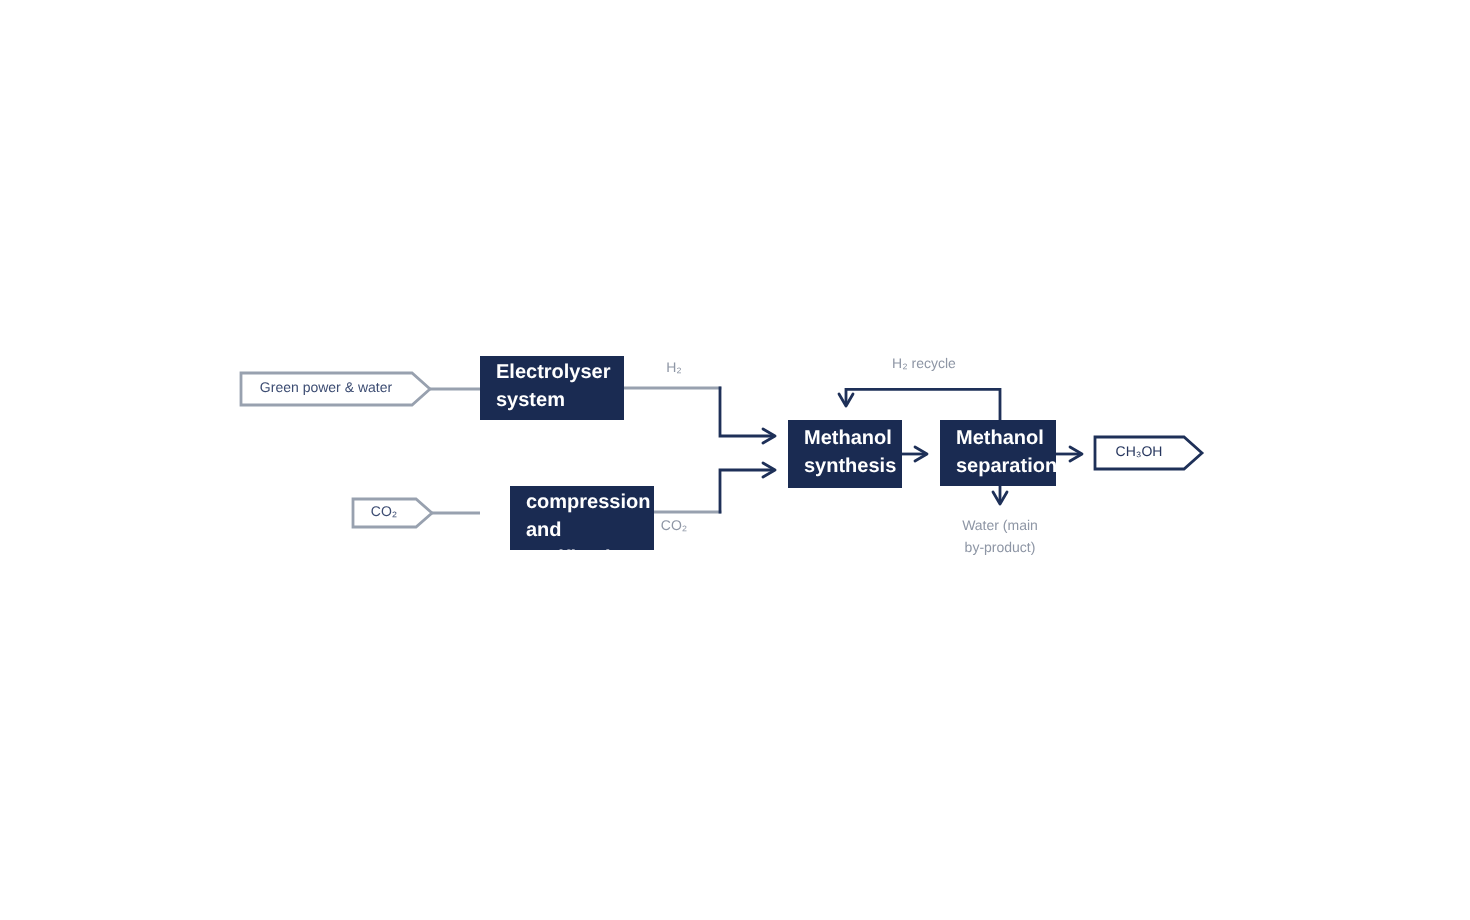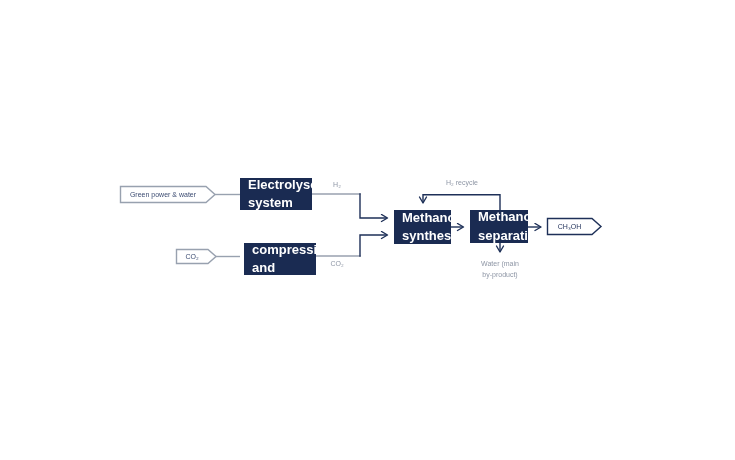--- a/index.html
+++ b/index.html
@@ -1,21 +1,21 @@
 <!DOCTYPE html>
 <html><head>
 <meta charset="utf-8">
 <style>
   html,body{margin:0;padding:0;background:#ffffff;}
   body{font-family:"Liberation Sans","DejaVu Sans",sans-serif;}
   #stage{position:relative;width:735px;height:460px;background:#ffffff;overflow:hidden;}
   #flow-svg{position:absolute;left:0;top:0;width:735px;height:460px;}
   .pbox{
     position:absolute;background:#1a2b52;color:#ffffff;
-    font-size:13px;font-weight:bold;line-height:1.4;
+    font-size:10px;font-weight:bold;line-height:1.4;
     display:flex;align-items:center;box-sizing:border-box;
     padding-left:8px;white-space:pre-line;
   }
   .io-label{
     position:absolute;display:flex;align-items:center;justify-content:center;
     font-size:7px;color:#3c4c72;text-align:center;line-height:1.1;
   }
   .stream-label{
     position:absolute;font-size:7px;color:#8e96a5;text-align:center;
     white-space:pre-line;line-height:1.5;
@@ -48,21 +48,21 @@
     <path d="M360,256.7 V235 H387" fill="none" stroke="#1e3058" stroke-width="1.4" marker-end="url(#arrow)"></path>
     <path d="M451,227 H463" fill="none" stroke="#1e3058" stroke-width="1.4" marker-end="url(#arrow)"></path>
     <path d="M528,227 H540.5" fill="none" stroke="#1e3058" stroke-width="1.4" marker-end="url(#arrow)"></path>
     <path d="M500,210 V194.7 H423 V202.5" fill="none" stroke="#1e3058" stroke-width="1.4" marker-end="url(#arrow)"></path>
     <path d="M500,243 V251.5" fill="none" stroke="#1e3058" stroke-width="1.4" marker-end="url(#arrow)"></path>
   </svg>
 
   <div class="pbox" style="left:240px;top:178px;width:72px;height:32px;">Electrolyser
 system</div>
 
-  <div class="pbox" style="left:244px;top:243px;width:72px;height:32px;">CO₂ compression
+  <div class="pbox" style="left:255px;top:243px;width:72px;height:32px;">CO₂ compression
 and purification</div>
 
   <div class="pbox" style="left:394px;top:210px;width:57px;height:34px;">Methanol
 synthesis</div>
 
   <div class="pbox" style="left:470px;top:210px;width:58px;height:33px;">Methanol
 separation</div>
 
   <div class="io-label" style="left:120px;top:186px;width:86px;height:17px;">Green power &amp; water</div>
 

